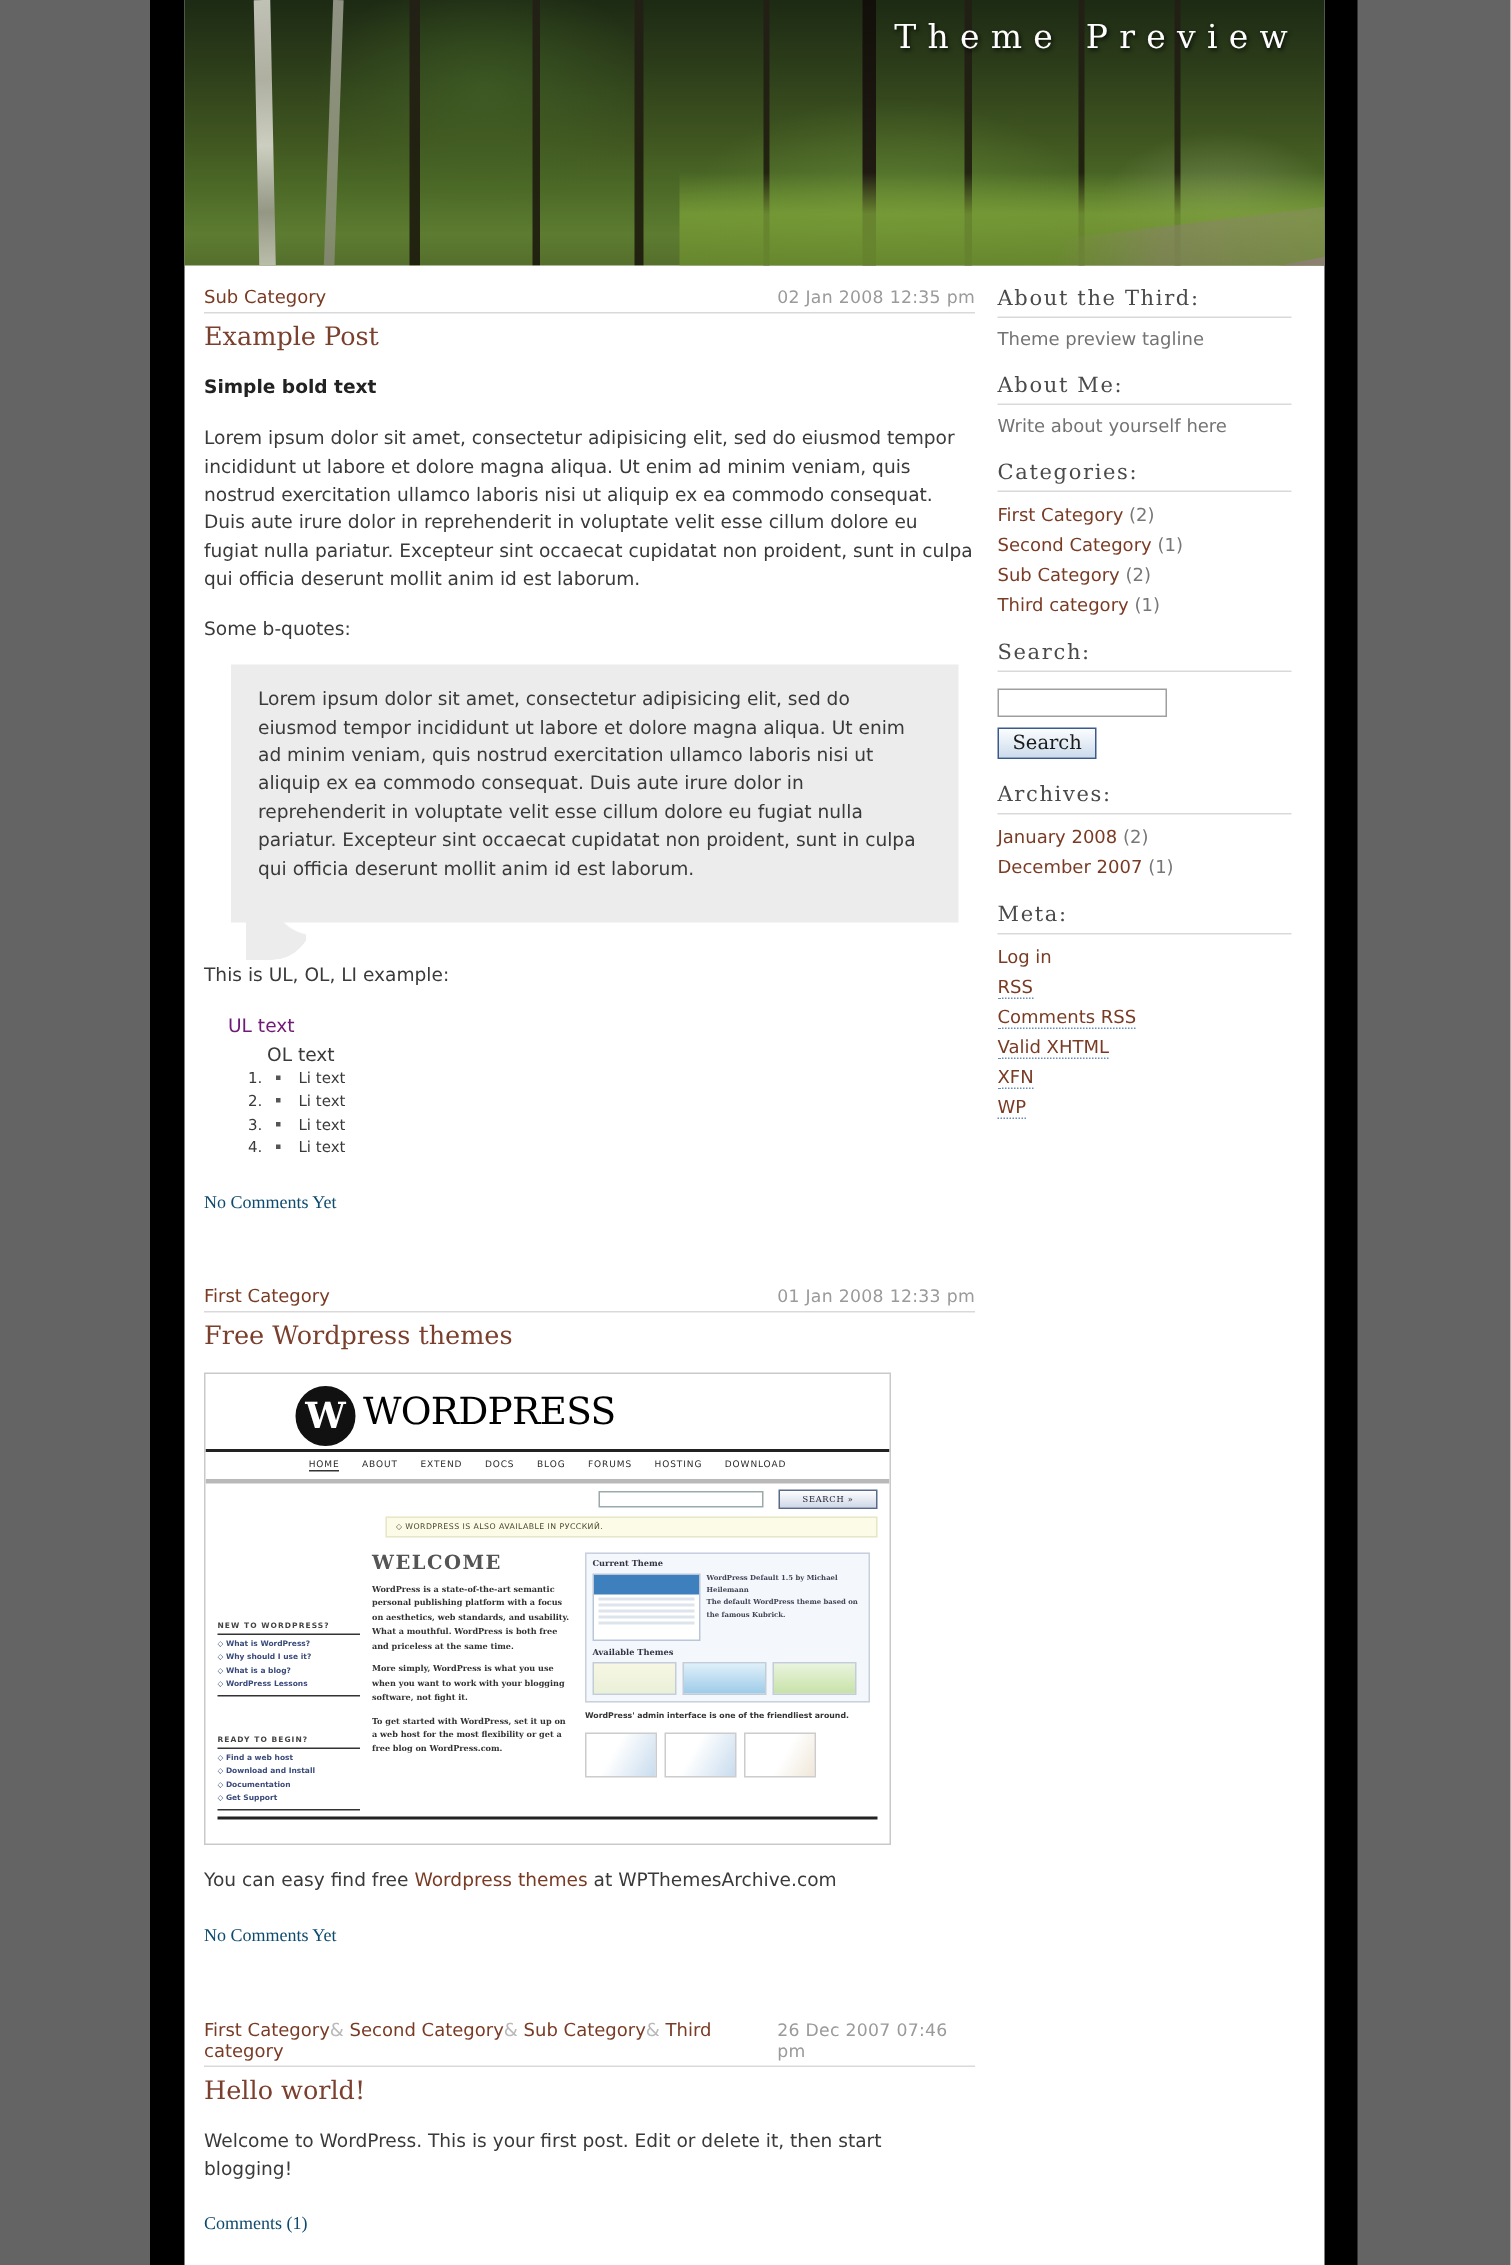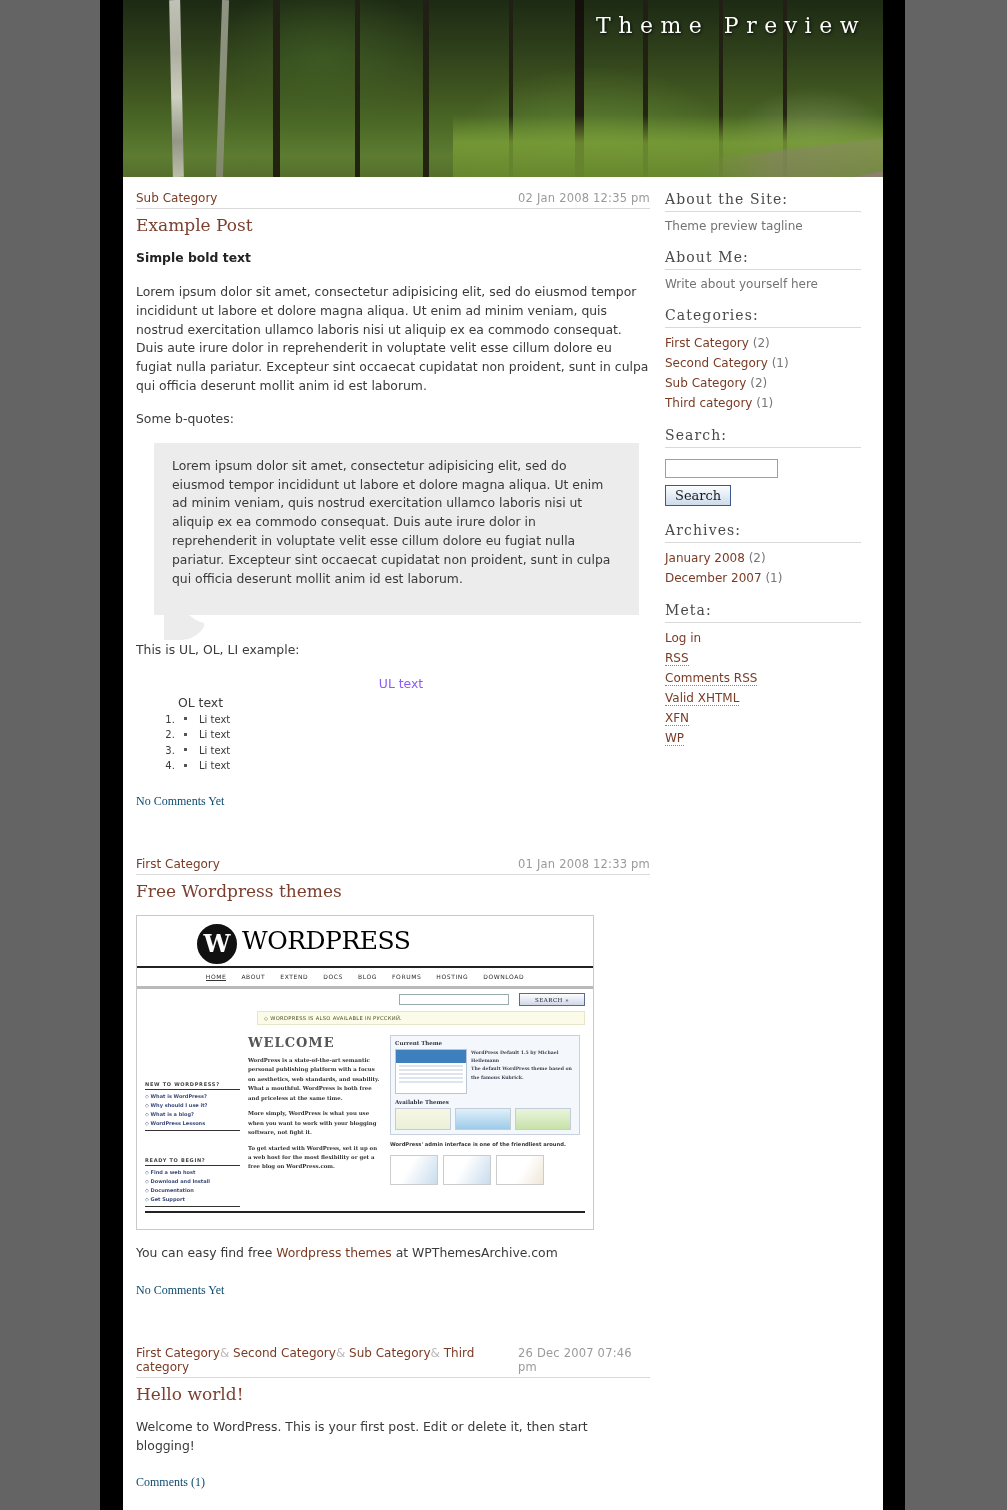--- a/index.html
+++ b/index.html
@@ -79,21 +79,21 @@
   .bq-tail { position:absolute; left:10px; bottom:-27px; width:40px; height:30px; overflow:hidden; }
   .bq-tail:before {
     content:""; position:absolute; left:0; top:-18px; width:44px; height:46px;
     border-radius:0 0 60% 0; background:#ececec;
     -webkit-mask-image: radial-gradient(circle 30px at 46px 0, transparent 29px, #000 30px);
     mask-image: radial-gradient(circle 30px at 46px 0, transparent 29px, #000 30px);
   }
 
   .list-demo { margin:0 0 14px 0; }
   .ul-demo { list-style:none; margin:0 0 0 16px; padding:0; }
-  .ul-demo > li { font-size:12.4px; color:#8b5cf6; line-height:1.55;text-align:center; }
+  .ul-demo > li { font-size:12.4px; color:#701a75; line-height:1.55; }
   .ol-demo { margin:0 0 0 20px; padding:0 0 0 22px; list-style:decimal; }
   .ol-demo > li { font-size:10px; color:#3a3a3a; line-height:1.55; padding-left:6px; }
   .ol-demo > li .inner-bullet { display:inline-block; width:3px; height:3px; background:#555; vertical-align:middle; margin:0 12px 2px 0; }
   .ol-label { margin:0 0 0 42px; font-size:12.4px; color:#3a3a3a; line-height:1.55; }
 
   .comments-link { display:inline-block; font-size:12px; color:#0c4a6e; text-decoration:none; margin:6px 0 0 0;font-family:Liberation Serif, serif; }
   .post-sep { height:42px; }
 
   .wp-shot-frame {
     width:458px; height:315px; border:1px solid #c9c9c9; background:#fff; margin:0 0 14px 0; overflow:hidden;
@@ -337,21 +337,21 @@
             <p>Welcome to WordPress. This is your first post. Edit or delete it, then start blogging!</p>
             <a class="comments-link" href="#">Comments (1)</a>
           </div>
         </div>
 
       </div>
 
       <div class="sidebar">
 
         <div class="sb-block">
-          <h3 class="sb-h">About the Site:</h3>
+          <h3 class="sb-h">About the Third:</h3>
           <p class="sb-text">Theme preview tagline</p>
         </div>
 
         <div class="sb-block">
           <h3 class="sb-h">About Me:</h3>
           <p class="sb-text">Write about yourself here</p>
         </div>
 
         <div class="sb-block">
           <h3 class="sb-h">Categories:</h3>

